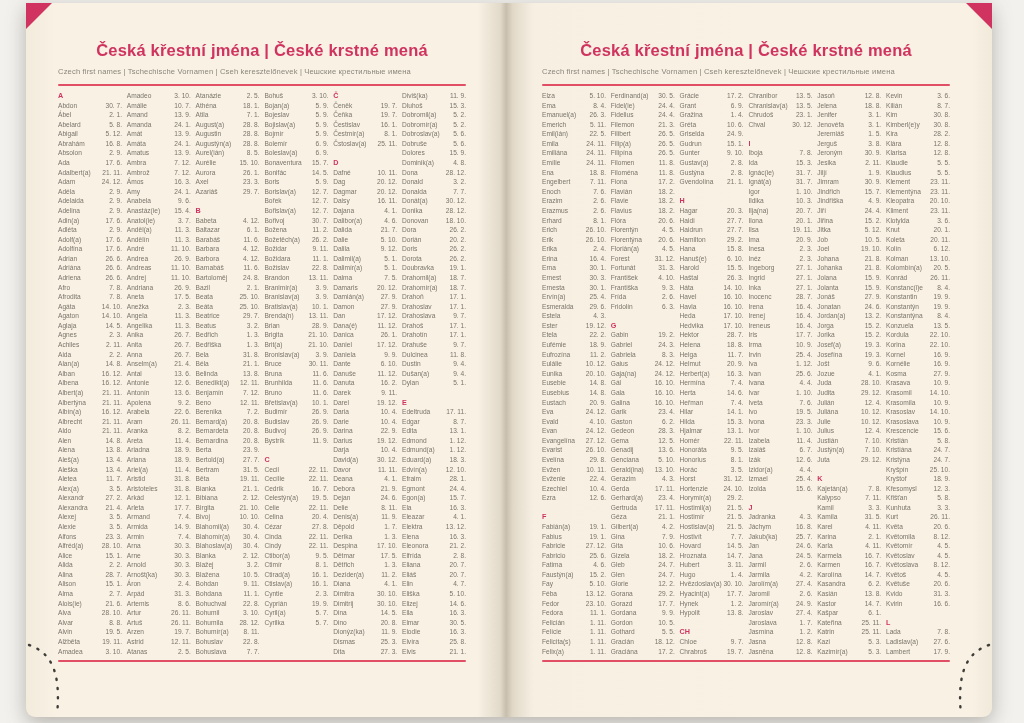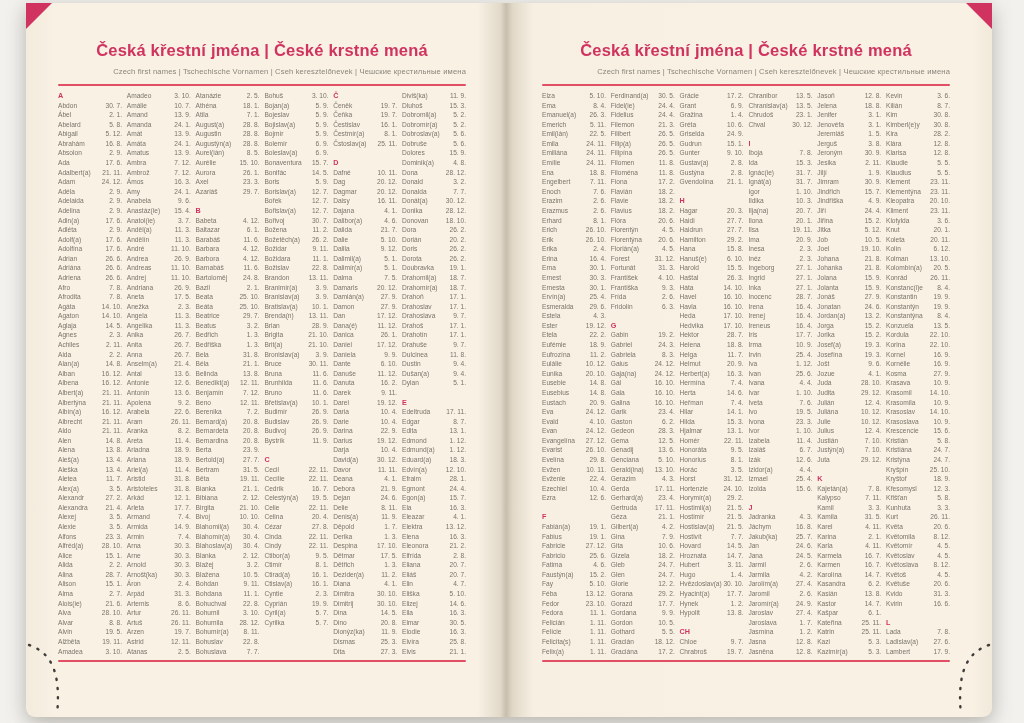--- a/index.html
+++ b/index.html
@@ -11,21 +11,21 @@
     background:linear-gradient(90deg,#f3ebdc 0%,#f8f1e4 6%,#f8f1e4 94%,#efe7d7 100%);}
   .page.right{left:480px;width:486px;border-radius:0 3px 9px 0;
     background:linear-gradient(90deg,#eee5d4 0%,#f6efe2 5%,#f8f1e4 50%,#f8f1e4 96%,#f1e9da 100%);}
   .gutter{position:absolute;left:452px;top:0;width:56px;height:100%;pointer-events:none;
     background:linear-gradient(90deg,rgba(95,80,58,0) 0%,rgba(95,80,58,.10) 40%,rgba(60,48,32,.22) 50%,rgba(95,80,58,.10) 62%,rgba(95,80,58,0) 100%);}
   .content{position:absolute;top:0;height:100%;width:408px;}
   .page.left .content{left:32px;}
   .page.right .content{left:36px;}
   .title{position:absolute;top:38px;width:100%;text-align:center;color:var(--accent);
     font-size:16.5px;font-weight:bold;letter-spacing:.2px;white-space:nowrap;}
-  .subtitle{position:absolute;top:64px;width:100%;text-align:right;color:#8b857a;
+  .subtitle{position:absolute;top:64px;width:100%;text-align:left;color:#8b857a;
     font-size:7.6px;letter-spacing:.15px;white-space:nowrap;}
   .rule{position:absolute;left:0;width:100%;height:1.6px;background:var(--rule);border-radius:1px;}
   .rule.top{top:81px;}
   .rule.bottom{top:657px;}
   .cols{position:absolute;top:88px;left:0;width:100%;display:flex;gap:4.8px;}
   .col{width:64px;overflow:visible;}
   .row{display:flex;justify-content:space-between;height:9.59px;line-height:9.59px;
     font-size:6.6px;color:var(--ink);white-space:nowrap;}
   .row .dt{text-align:right;}
   .row.letter{color:var(--accent);font-weight:bold;font-size:7.2px;}

